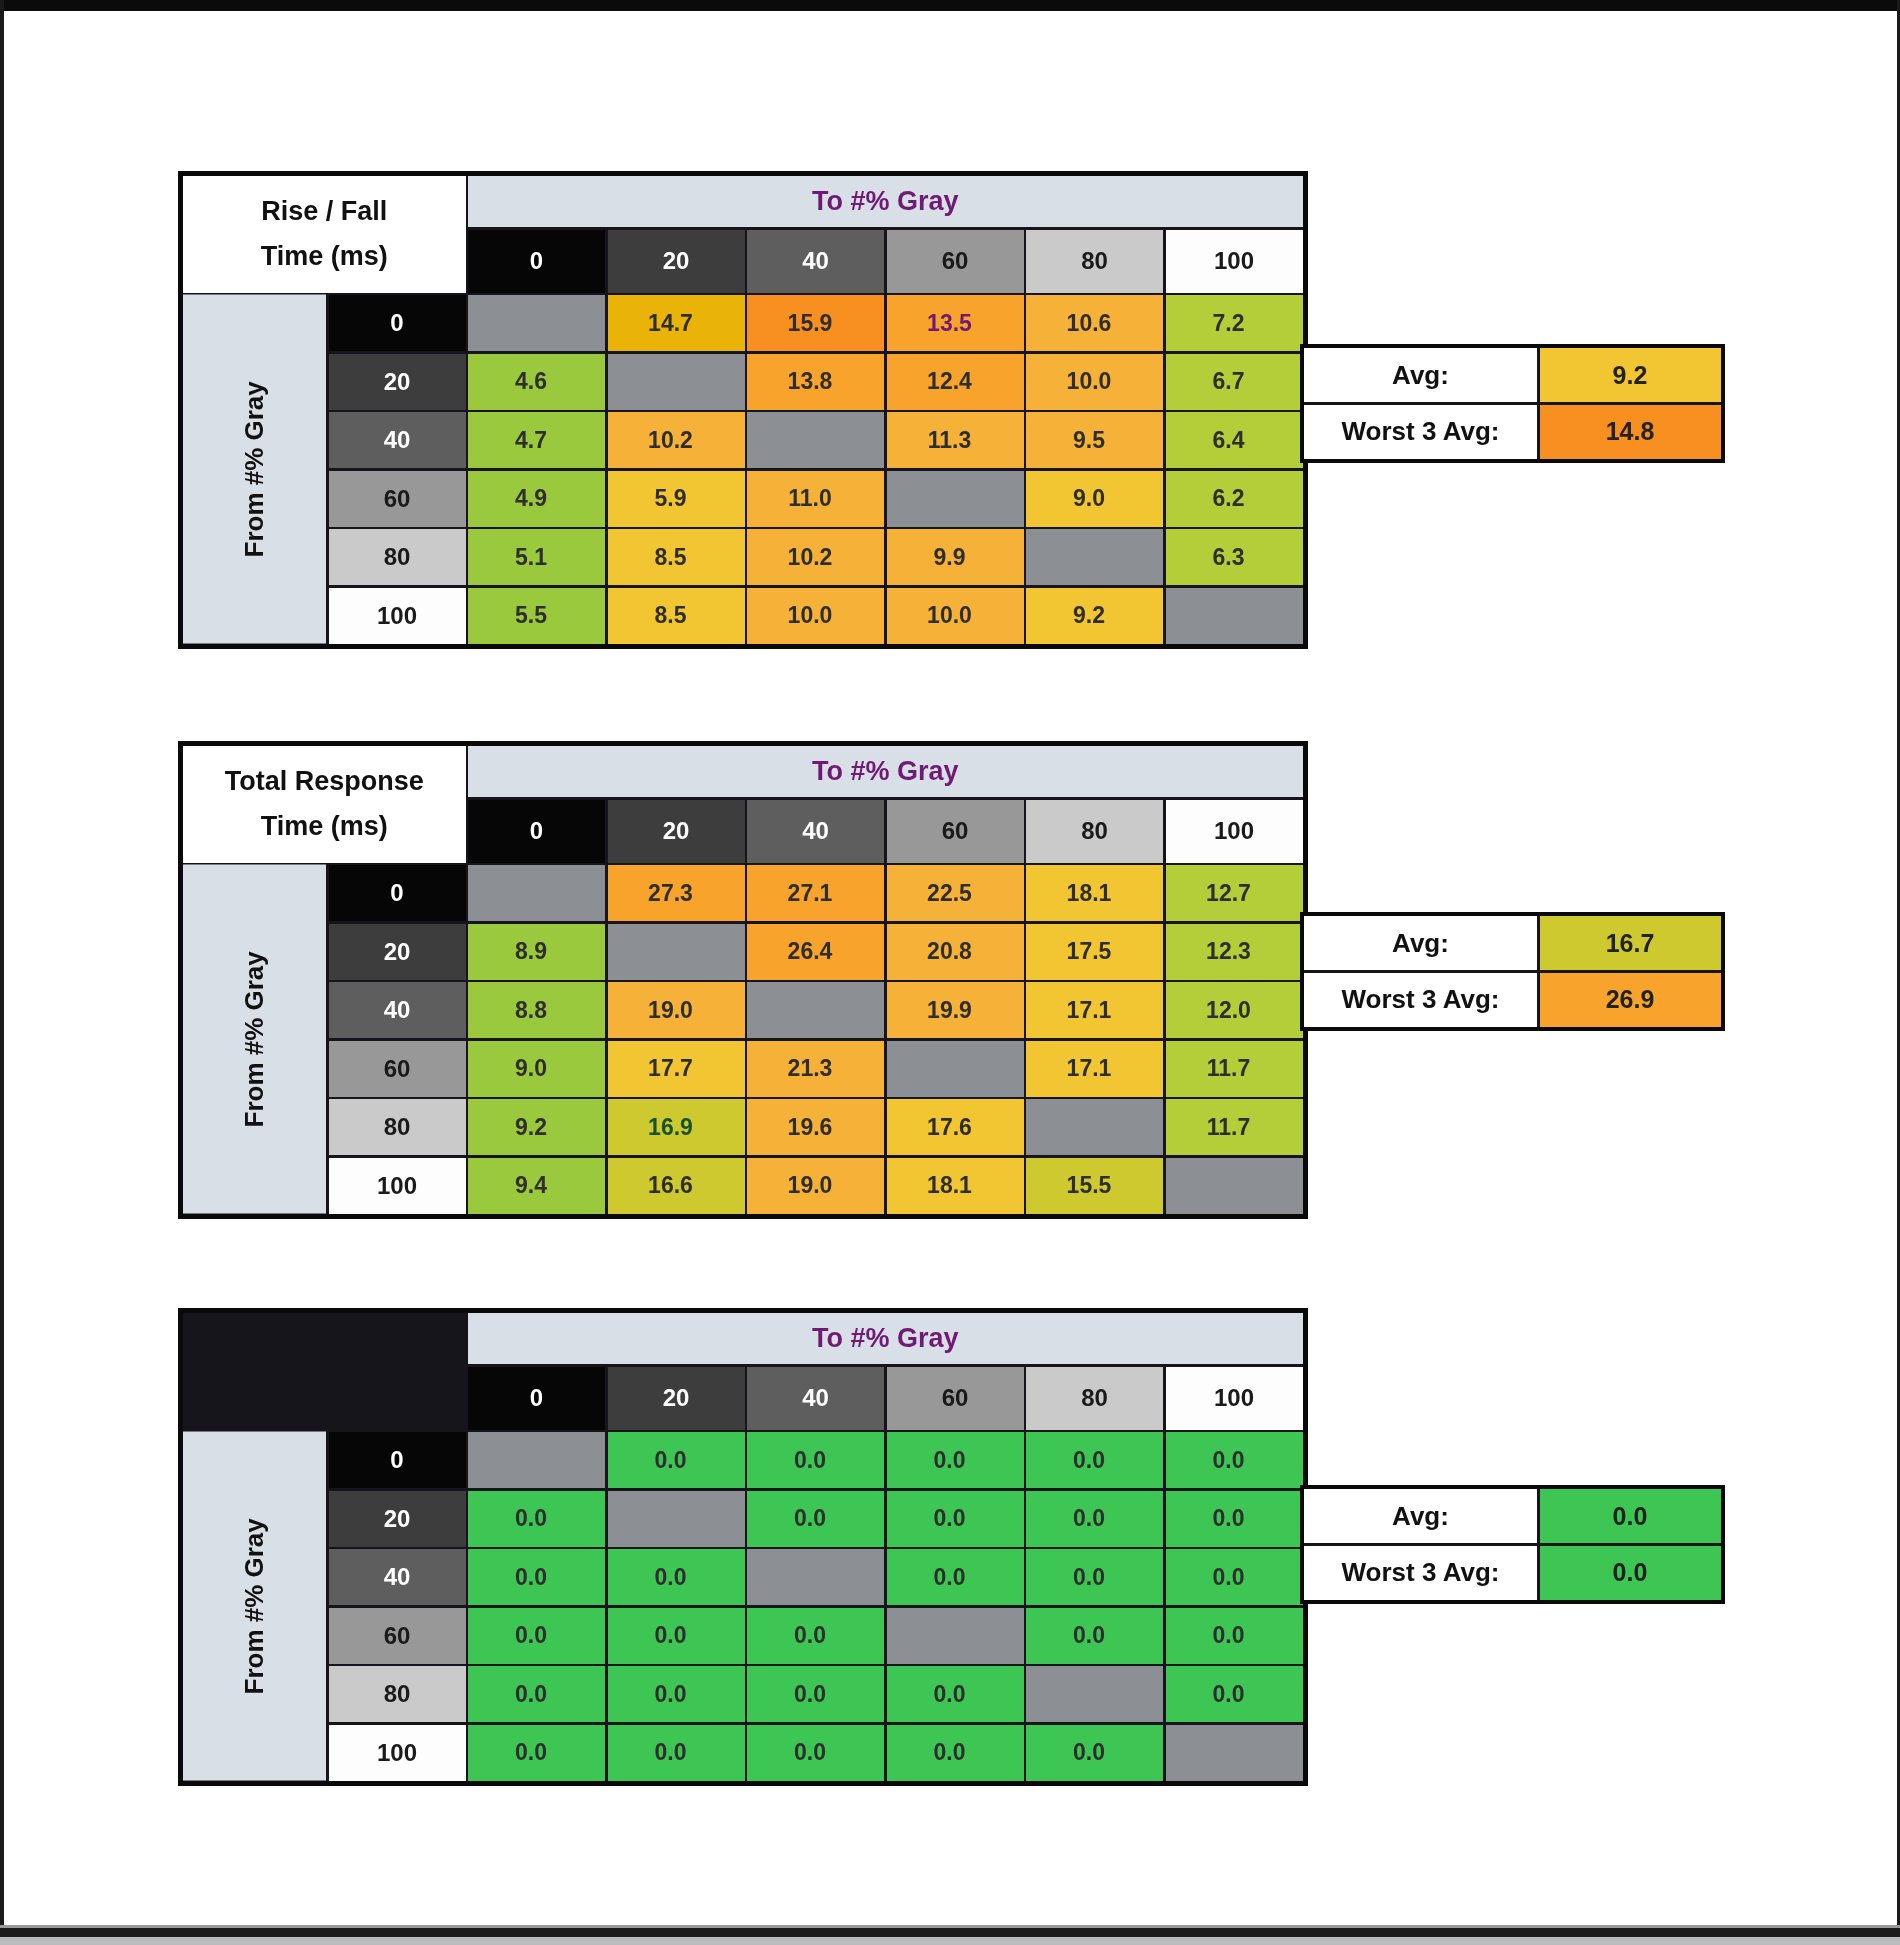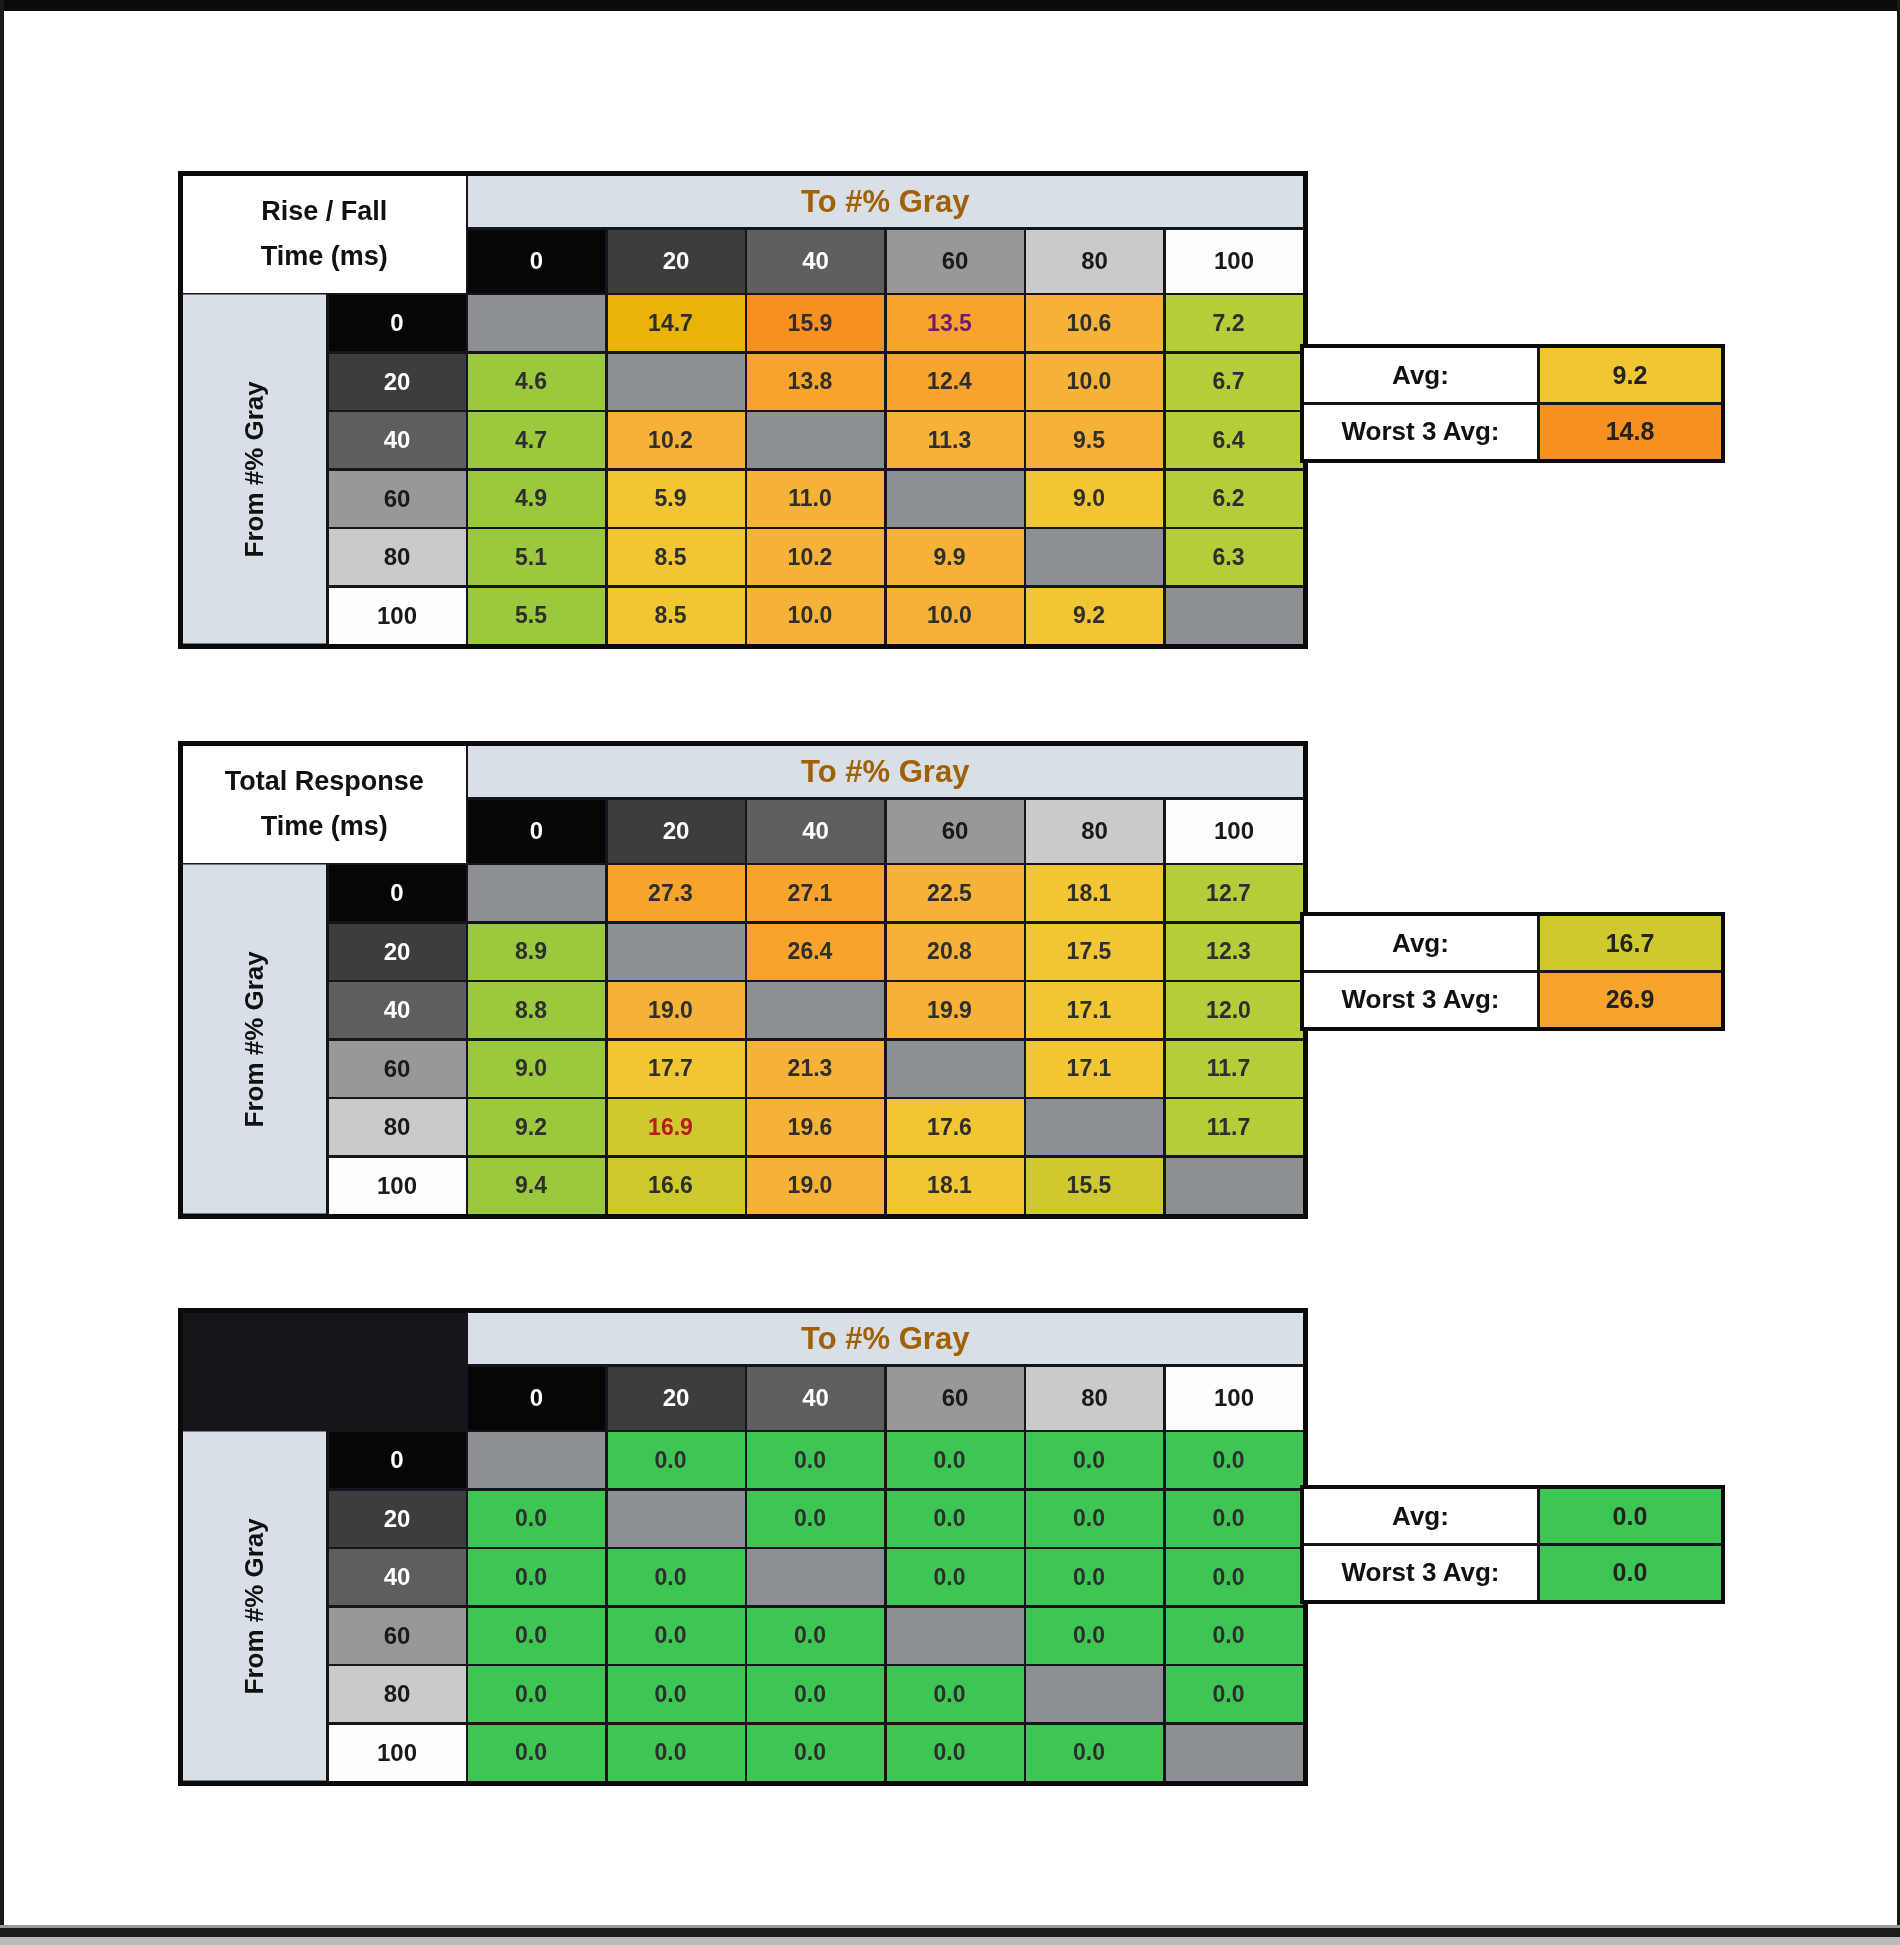--- a/index.html
+++ b/index.html
@@ -21,21 +21,21 @@
     grid-template-columns:143px 137px repeat(6,137px);
     grid-template-rows:51px 63px repeat(6,56px);
     gap:2.5px;background:#15151b;border:5px solid #0a0a0a;
   }
   .t1{top:171px;} .t2{top:741px;} .t3{top:1308px;}
 
   .corner{grid-area:1/1/3/3;background:#ffffff;display:flex;flex-direction:column;
           align-items:center;justify-content:space-evenly;padding:4px 0;}
   .corner span{font-weight:700;font-size:27px;color:#111111;line-height:1;}
   .tohdr{grid-area:1/3/2/9;display:flex;align-items:center;justify-content:center;
-         font-weight:700;font-size:31px;color:#a16207;}
+         font-weight:700;font-size:27px;color:#701a75;}
   .sidelbl{grid-area:3/1/9/2;display:flex;align-items:center;justify-content:center;
            writing-mode:vertical-rl;transform:rotate(180deg);
            font-weight:700;font-size:26px;color:#111111;}
 
   .hcell{display:flex;align-items:center;justify-content:center;
          font-weight:700;font-size:24px;
          background-image:linear-gradient(to bottom,rgba(255,255,255,.22),rgba(255,255,255,0) 45%,rgba(0,0,0,.10));}
   .dcell{display:flex;align-items:center;justify-content:center;
          font-weight:700;font-size:23px;padding-right:11px;box-sizing:border-box;}
 
@@ -161,21 +161,21 @@
       <div class="dcell" style="grid-area: 5 / 8; background: rgb(180, 206, 57); color: rgb(46, 46, 46);">12.0</div>
       <div class="hcell" style="grid-area: 6 / 2; background: rgb(152, 152, 152); color: rgb(26, 26, 26);">60</div>
       <div class="dcell" style="grid-area: 6 / 3; background: rgb(155, 201, 62); color: rgb(46, 46, 46);">9.0</div>
       <div class="dcell" style="grid-area: 6 / 4; background: rgb(242, 197, 50); color: rgb(46, 46, 46);">17.7</div>
       <div class="dcell" style="grid-area: 6 / 5; background: rgb(245, 177, 56); color: rgb(46, 46, 46);">21.3</div>
       <div class="dcell" style="grid-area: 6 / 6; background: rgb(140, 144, 149);"></div>
       <div class="dcell" style="grid-area: 6 / 7; background: rgb(242, 197, 50); color: rgb(46, 46, 46);">17.1</div>
       <div class="dcell" style="grid-area: 6 / 8; background: rgb(180, 206, 57); color: rgb(46, 46, 46);">11.7</div>
       <div class="hcell" style="grid-area: 7 / 2; background: rgb(202, 202, 202); color: rgb(26, 26, 26);">80</div>
       <div class="dcell" style="grid-area: 7 / 3; background: rgb(155, 201, 62); color: rgb(46, 46, 46);">9.2</div>
-      <div class="dcell" style="grid-area: 7 / 4; background: rgb(207, 201, 48); color: #b91c1c;">16.9</div>
+      <div class="dcell" style="grid-area: 7 / 4; background: rgb(207, 201, 48); color: #14532d;">16.9</div>
       <div class="dcell" style="grid-area: 7 / 5; background: rgb(245, 177, 56); color: rgb(46, 46, 46);">19.6</div>
       <div class="dcell" style="grid-area: 7 / 6; background: rgb(242, 197, 50); color: rgb(46, 46, 46);">17.6</div>
       <div class="dcell" style="grid-area: 7 / 7; background: rgb(140, 144, 149);"></div>
       <div class="dcell" style="grid-area: 7 / 8; background: rgb(180, 206, 57); color: rgb(46, 46, 46);">11.7</div>
       <div class="hcell" style="grid-area: 8 / 2; background: rgb(253, 253, 253); color: rgb(26, 26, 26);">100</div>
       <div class="dcell" style="grid-area: 8 / 3; background: rgb(155, 201, 62); color: rgb(46, 46, 46);">9.4</div>
       <div class="dcell" style="grid-area: 8 / 4; background: rgb(207, 201, 48); color: rgb(46, 46, 46);">16.6</div>
       <div class="dcell" style="grid-area: 8 / 5; background: rgb(245, 177, 56); color: rgb(46, 46, 46);">19.0</div>
       <div class="dcell" style="grid-area: 8 / 6; background: rgb(242, 197, 50); color: rgb(46, 46, 46);">18.1</div>
       <div class="dcell" style="grid-area: 8 / 7; background: rgb(207, 201, 48); color: rgb(46, 46, 46);">15.5</div>

